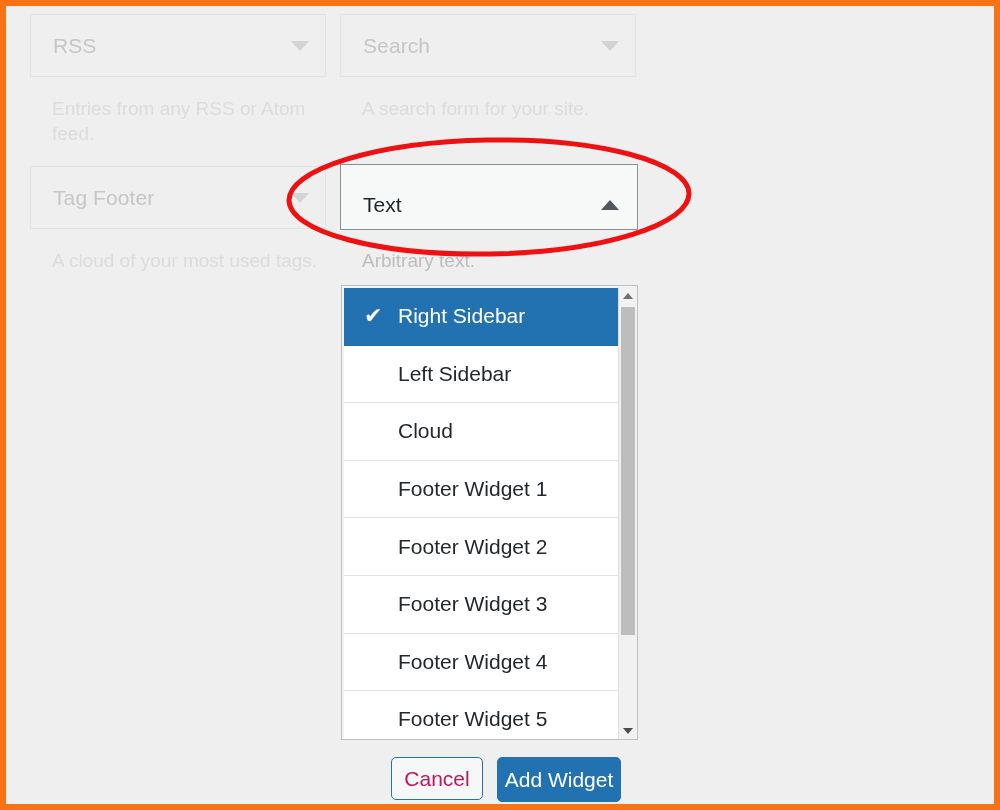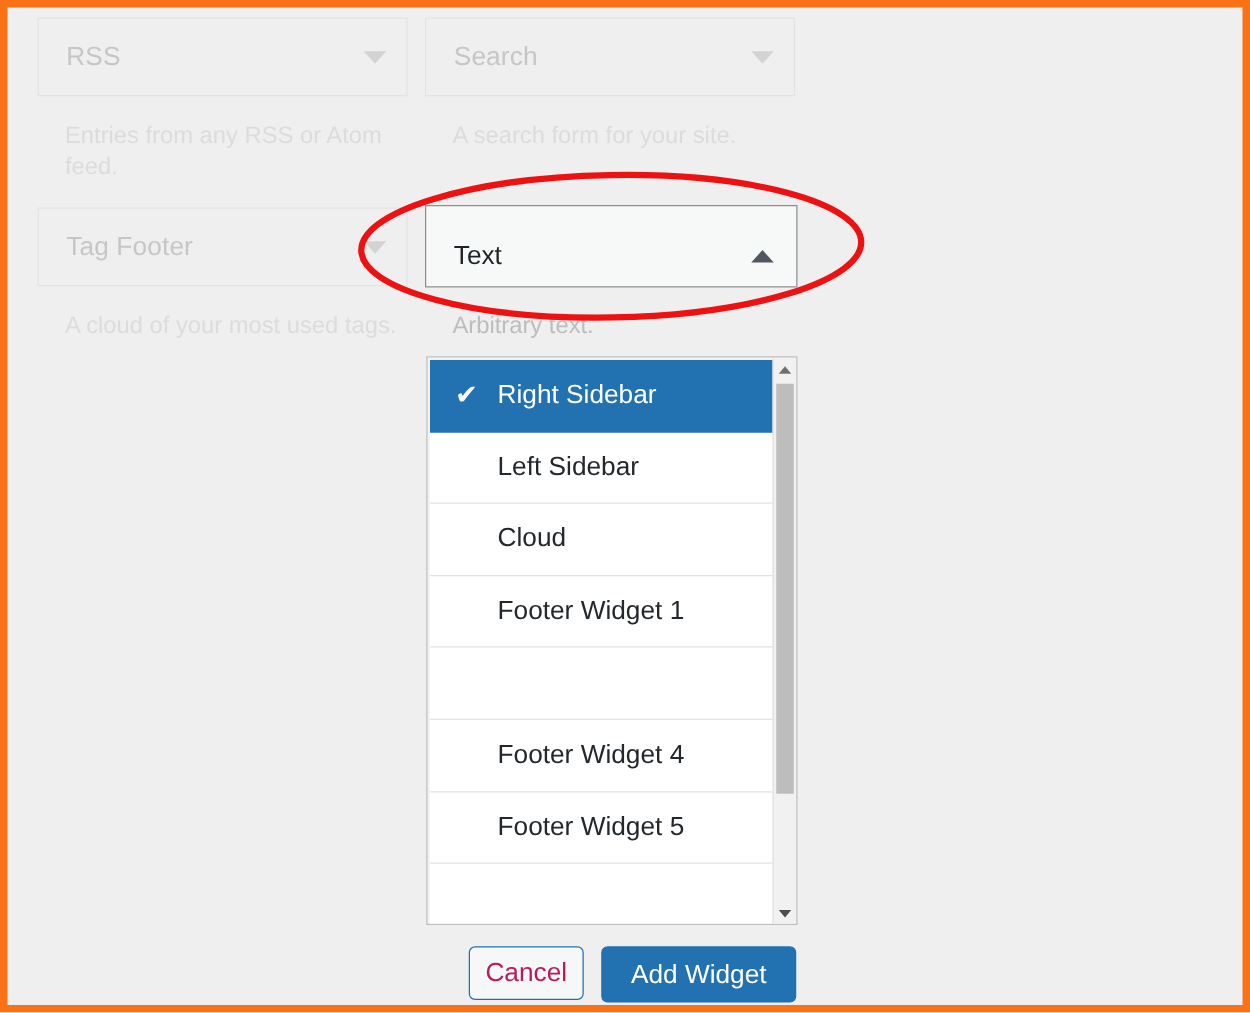--- a/index.html
+++ b/index.html
@@ -193,21 +193,21 @@
     align-items: center;
     justify-content: center;
   }
   #btn-cancel {
     width: 92px; height: 43px;
     background: #f6f7f7;
     border: 1px solid #2271b1;
     color: #be185d;
   }
   #btn-add {
-    width: 156px; height: 45px;
+    width: 124px; height: 45px;
     background: #2271b1;
     border: 1px solid #2271b1;
     color: #ffffff;
   }
 
   
   #annotation {
     position: absolute;
     left: 0; top: 0;
     width: 1000px; height: 810px;
@@ -261,23 +261,28 @@
       <div class="option-row">
         <span class="opt-check">✔</span>
         <span>Cloud</span>
       </div>
 
       <div class="option-row">
         <span class="opt-check">✔</span>
         <span>Footer Widget 1</span>
       </div>
 
-
-      <div class="option-row">
-        <span class="opt-check">✔</span>
+      <div class="option-row">
+        <span class="opt-check">✔</span>
+        <span>Footer Widget 2</span>
+      </div>
+
+      <div class="option-row">
+        <span class="opt-check">✔</span>
+        <span>Footer Widget 3</span>
       </div>
 
       <div class="option-row">
         <span class="opt-check">✔</span>
         <span>Footer Widget 4</span>
       </div>
 
       <div class="option-row">
         <span class="opt-check">✔</span>
         <span>Footer Widget 5</span>

